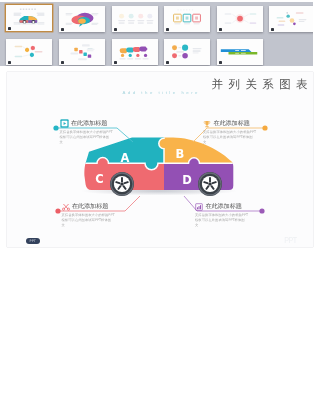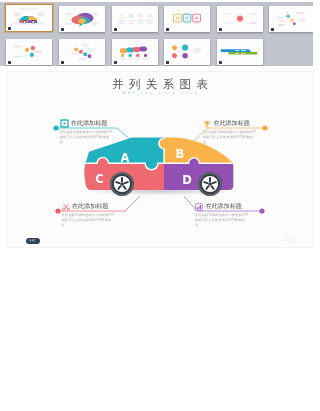--- a/index.html
+++ b/index.html
@@ -11,21 +11,21 @@
   .thumb{position:absolute;width:46px;height:26px;background:#fdfdfd;overflow:hidden;
          box-shadow:0 1px 2px rgba(60,60,70,.45);}
   .thumb.sel{box-shadow:0 0 0 1.4px #c08b44;}
   .thumb svg{display:block;}
   .tdot{position:absolute;left:2px;bottom:1.5px;width:3px;height:2.2px;background:#33373f;border-radius:.4px;}
 
   
   .slide{position:absolute;left:7px;top:72px;width:306px;height:175px;background:#fcfcfd;
          box-shadow:0 0 1px rgba(120,125,140,.55);overflow:hidden;}
 
-  .s-title{position:absolute;left:0;top:5px;width:306px;text-align:center;color:#555;
+  .s-title{position:absolute;left:0;top:5px;width:306px;text-align:right;color:#555;
            font-size:11.5px;letter-spacing:5.4px;text-indent:5.4px;font-family:"DejaVu Sans",sans-serif;}
   .s-sub{position:absolute;left:0;top:19px;width:306px;text-align:center;color:#a5d4dd;
          font-size:4.3px;line-height:4.3px;letter-spacing:2.5px;text-indent:2.5px;font-family:"Liberation Sans",sans-serif;}
 
   .badge{position:absolute;left:19px;top:166px;width:13.5px;height:6px;border-radius:3px;
          background:#33415c;color:#cdd3de;font-size:3.4px;line-height:6px;text-align:center;letter-spacing:.1px;
          box-shadow:0 0 0 1.2px #fdfdfd;font-family:"DejaVu Sans",sans-serif;}
   .wm{position:absolute;right:16px;top:163px;color:#eef0f3;font-size:9px;letter-spacing:-.6px;
       font-family:"Liberation Sans",sans-serif;transform:scaleX(.8);transform-origin:right top;}
 

